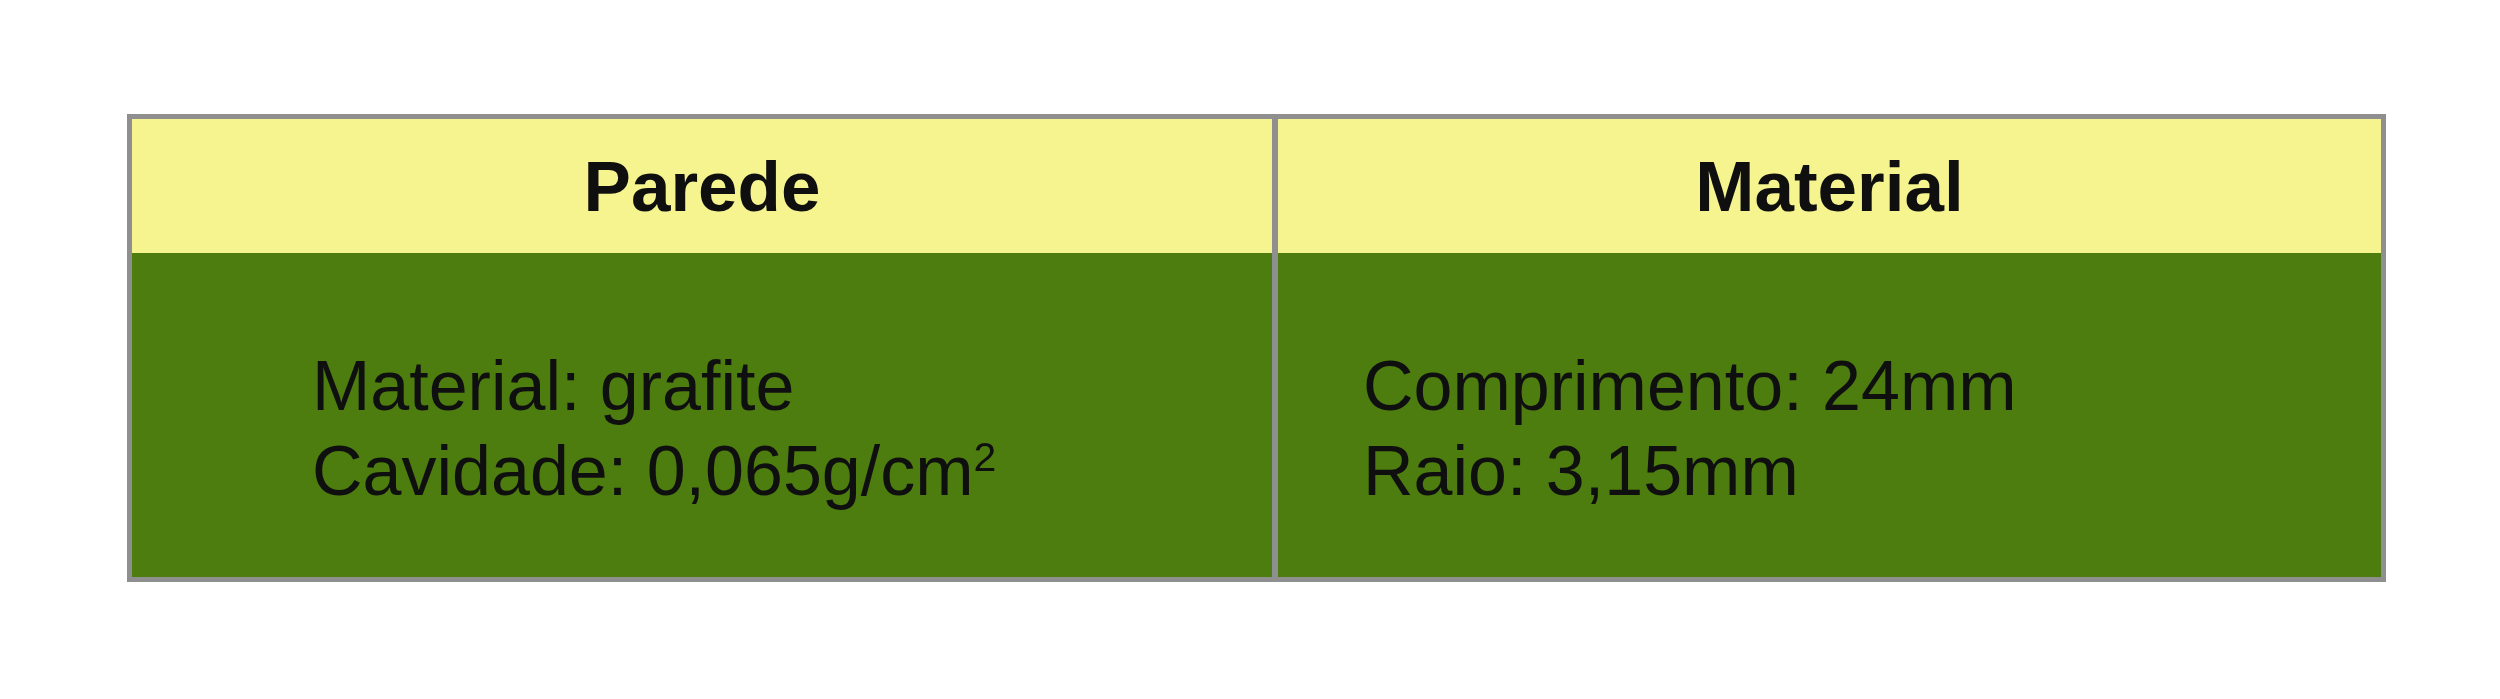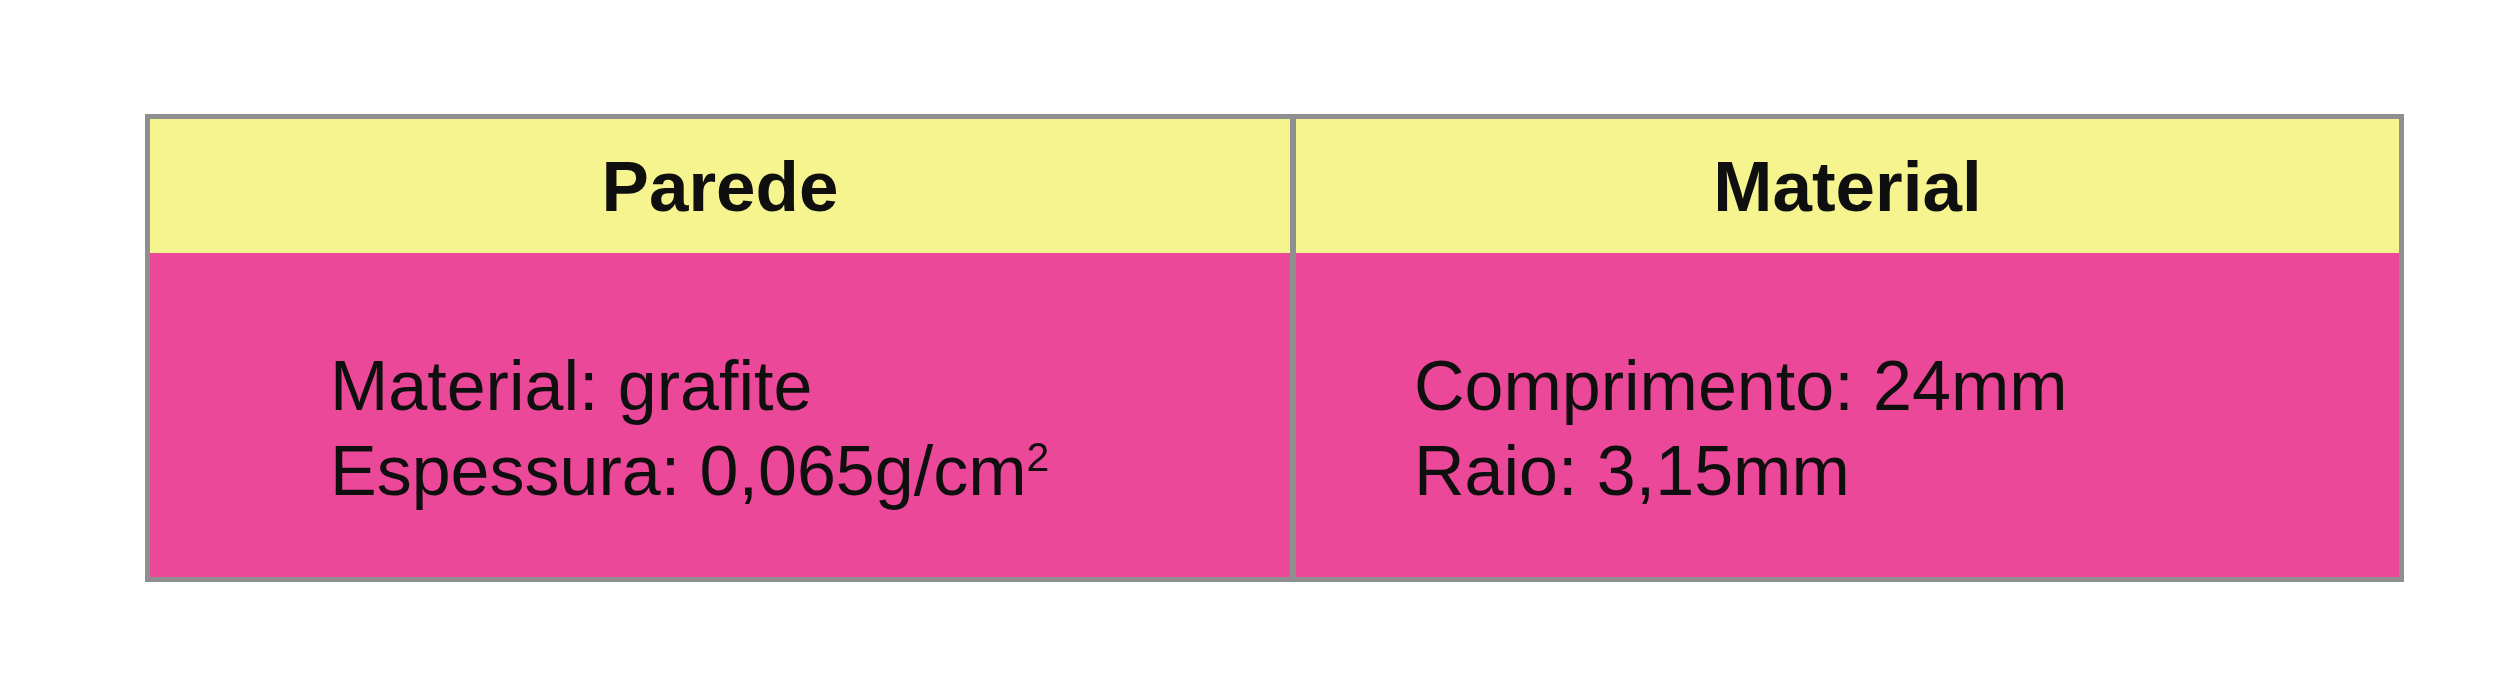--- a/index.html
+++ b/index.html
@@ -16,24 +16,24 @@
     color: var(--text-color);
     overflow: hidden;
   }
   .canvas {
     position: relative;
     width: 2500px; height: 699px;
     background: var(--page-bg);
   }
   .spec-table {
     position: absolute;
-    left: 145px; top: 114px;
+    left: 127px; top: 114px;
     width: 2259px; height: 468px;
     border: 5px solid var(--border-color);
-    background: #ec4899;
+    background: #4d7c0f;
     display: flex;
   }
   .col { display: flex; flex-direction: column; }
   .col-left  { width: 1140px; }
   .col-right { flex: 1; border-left: 6px solid var(--border-color); }
   .cell-header {
     height: 134px;
     background: var(--header-bg);
     display: flex;
     align-items: center;
@@ -42,41 +42,41 @@
     font-weight: bold;
     letter-spacing: 0px;
   }
   .cell-body {
     flex: 1;
     padding: 64px 30px 0 180px;
     font-size: 70px;
     line-height: 85px;
     margin-top: 27px;
   }
-  .col-right .cell-body { padding-left: 118px; }
+  .col-right .cell-body { padding-left: 85px; }
   .spec-line { white-space: nowrap; }
   .spec-line sup {
     font-size: 41px;
     line-height: 0;
     vertical-align: super;
   }
 </style>
 </head>
 <body>
 
 <div class="canvas">
   <div class="spec-table">
 
     <div class="col col-left">
       <div class="cell-header">
         <span>Parede</span>
       </div>
       <div class="cell-body">
         <div class="spec-line"><span>Material: grafite</span><sup></sup></div>
-        <div class="spec-line"><span>Espessura: 0,065g/cm</span><sup>2</sup></div>
+        <div class="spec-line"><span>Cavidade: 0,065g/cm</span><sup>2</sup></div>
       </div>
     </div>
 
     <div class="col col-right">
       <div class="cell-header">
         <span>Material</span>
       </div>
       <div class="cell-body">
         <div class="spec-line"><span>Comprimento: 24mm</span><sup></sup></div>
         <div class="spec-line"><span>Raio: 3,15mm</span><sup></sup></div>

